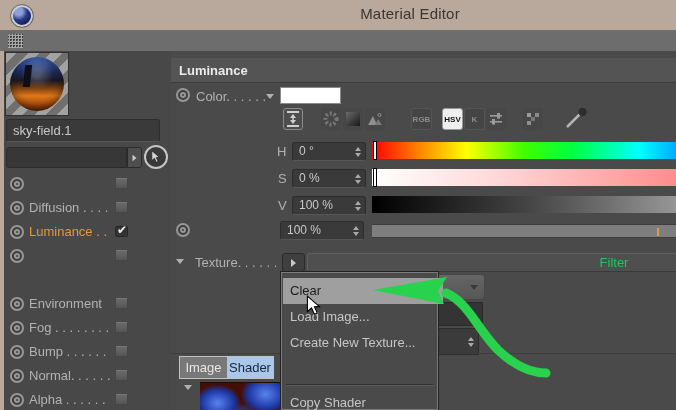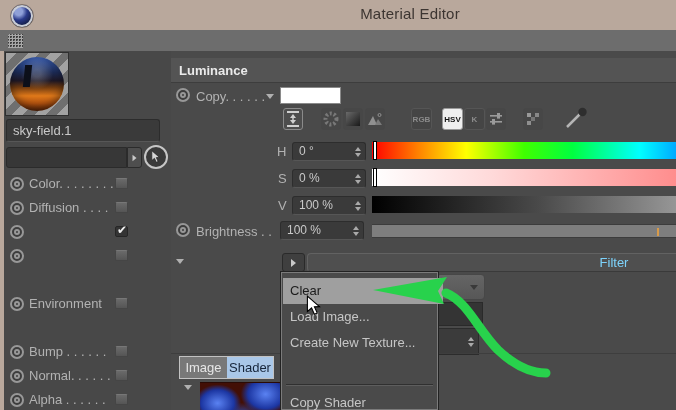--- a/index.html
+++ b/index.html
@@ -87,21 +87,21 @@
   .sat-bar{background:linear-gradient(90deg,#fff 0%,#ffd9d9 40%,#ff8d8d 100%);}
   .val-bar{background:linear-gradient(90deg,#000 0%,#4a4a4a 55%,#969696 100%);}
 
   .slider{left:201px;top:173px;width:304px;height:14px;background:#7e7e7e;
     border-top:1px solid #3c3c3c;border-bottom:1px solid #3c3c3c;box-sizing:border-box;}
   .slider-tick{position:absolute;right:17px;bottom:1px;width:2px;height:8px;background:#d89b4a;}
 
   .texture-bar{left:136px;top:202px;width:369px;height:19px;background:#4f4f4f;border-top:1px solid #626262;
     border-bottom:1px solid #3a3a3a;border-left:1px solid #626262;border-radius:4px 0 0 4px;box-sizing:border-box;}
   .texture-bar .shader-name{position:absolute;left:306px;top:1px;transform:translateX(-50%);
-    font-size:13px;color:#7dd3fc;}
+    font-size:13px;color:#22c55e;}
   .tex-btn{left:111px;top:202px;width:23px;height:19px;background:#3f3f3f;border:1px solid #2a2a2a;
     border-radius:3px;box-sizing:border-box;display:flex;align-items:center;justify-content:center;}
 
   .h-divider{position:absolute;height:1px;background:#3e3e3e;}
 
   
   .mini-dropdown{left:265px;top:223px;width:49px;height:26px;background:linear-gradient(#656565,#575757);
     border:1px solid #474747;border-radius:4px;box-sizing:border-box;}
   .mini-dropdown .tri-down{position:absolute;right:6px;top:10px;border-top-color:#393939;}
   .mini-darkbox{left:265px;top:251px;width:47px;height:24px;background:#343434;border:1px solid #2a2a2a;box-sizing:border-box;}
@@ -160,43 +160,48 @@
       <span class="tri-right" style="transform:scale(.8)"></span>
     </div>
     <div class="abs pick-circle">
       <svg width="12" height="14" viewBox="0 0 14 20">
         <path d="M1,1 L1,15 L4.8,11.8 L7.4,17.6 L10,16.4 L7.4,10.8 L12,10.6 Z" fill="#d5d5d5" stroke="#222" stroke-width="1"></path>
       </svg>
     </div>
 
     <div class="ch-row" style="top:121px">
       <span class="radio"></span>
-      <span class="ch-label">Color. . . . . . . .</span>
       <span class="cb"></span>
     </div>
     <div class="ch-row" style="top:145px">
       <span class="radio"></span>
       <span class="ch-label">Diffusion . . . .</span>
       <span class="cb"></span>
     </div>
     <div class="ch-row" style="top:169px">
       <span class="radio"></span>
+      <span class="ch-label active-ch">Luminance . .</span>
       <span class="cb checked">
           <span class="check-glyph">✔</span>
         </span>
     </div>
     <div class="ch-row" style="top:193px">
       <span class="radio"></span>
       <span class="cb"></span>
     </div>
     <div class="ch-row" style="top:241px">
       <span class="radio"></span>
       <span class="ch-label">Environment</span>
       <span class="cb"></span>
     </div>
+    <div class="ch-row" style="top:265px">
+      <span class="radio"></span>
+      <span class="ch-label">Fog . . . . . . . .</span>
+      <span class="cb"></span>
+    </div>
     <div class="ch-row" style="top:289px">
       <span class="radio"></span>
       <span class="ch-label">Bump . . . . . .</span>
       <span class="cb"></span>
     </div>
     <div class="ch-row" style="top:313px">
       <span class="radio"></span>
       <span class="ch-label">Normal. . . . . .</span>
       <span class="cb"></span>
     </div>
@@ -205,21 +210,21 @@
       <span class="ch-label">Alpha . . . . . .</span>
       <span class="cb"></span>
     </div>
   </div>
 
   <div class="abs main">
 
     <div class="abs section-header">Luminance</div>
 
     <span class="radio" style="left:5px;top:37px"></span>
-    <span class="row-label" style="left:25px;top:38px">Copy. . . . . .</span>
+    <span class="row-label" style="left:25px;top:38px">Color. . . . . .</span>
     <span class="abs tri-down" style="left:95px;top:43px"></span>
     <div class="abs swatch"></div>
 
     <div class="iconbtn framed" style="left:112px;top:57px">
       <svg width="14" height="16" viewBox="0 0 14 16">
         <rect x="1" y="0" width="12" height="2" fill="#cfcfcf"></rect>
           <rect x="1" y="14" width="12" height="2" fill="#cfcfcf"></rect>
         <polygon points="7,3 10,7 4,7" fill="#cfcfcf"></polygon>
           <polygon points="7,13 10,9 4,9" fill="#cfcfcf"></polygon>
         <rect x="6.3" y="6" width="1.4" height="4" fill="#cfcfcf"></rect>
@@ -292,33 +297,33 @@
     <div class="field" style="left:121px;top:145px;width:74px;height:19px">
       <span>100 %</span>
       <span class="spin">
           <i class="up"></i>
           <i class="dn"></i>
         </span>
     </div>
     <div class="gbar val-bar" style="left:201px;top:145px;width:304px"></div>
 
     <span class="radio" style="left:5px;top:172px"></span>
-    <span class="row-label" style="left:25px;top:173px">Brightness . .</span>
     <div class="field" style="left:109px;top:170px;width:84px;height:19px">
       <span>100 %</span>
       <span class="spin">
           <i class="up"></i>
           <i class="dn"></i>
         </span>
     </div>
     <div class="abs slider">
       <span class="slider-tick"></span>
     </div>
 
     <span class="abs tri-down" style="left:5px;top:208px"></span>
+    <span class="row-label" style="left:24px;top:204px">Texture. . . . . .</span>
     <div class="abs tex-btn">
       <span class="tri-right"></span>
     </div>
     <div class="abs texture-bar">
       <span class="shader-name">Filter</span>
     </div>
 
     <div class="abs mini-dropdown">
       <span class="tri-down"></span>
     </div>

